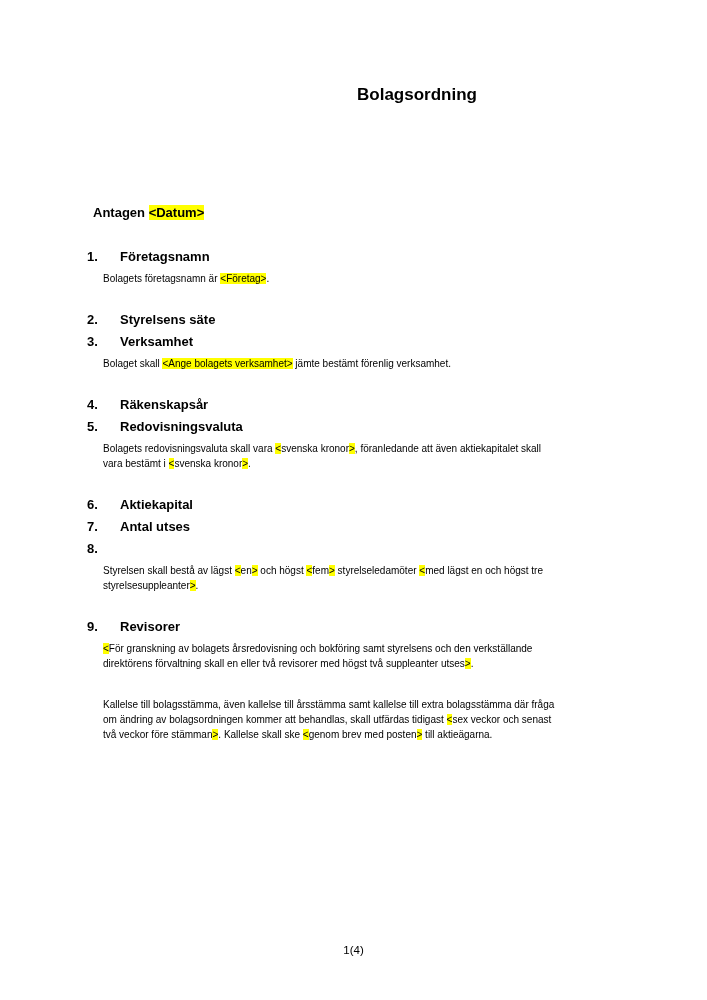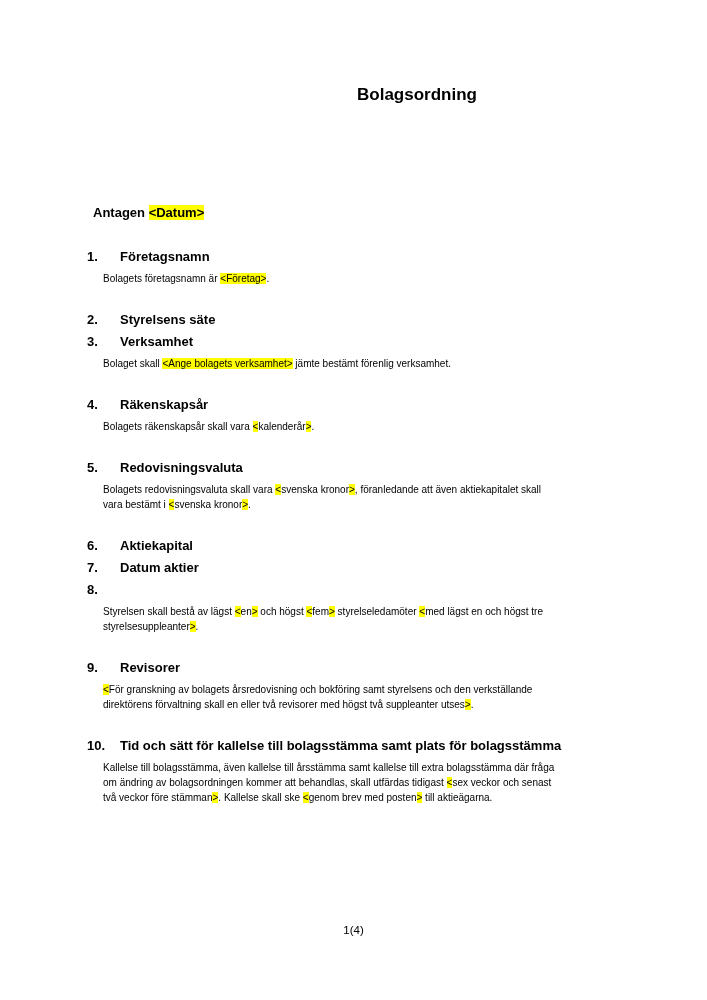--- a/index.html
+++ b/index.html
@@ -51,21 +51,21 @@
     font-size: 10px;
     line-height: 15px;
     margin: 0 0 26px 16px;
     white-space: nowrap;
   }
   .hl {
     background: var(--hl-color, #ffff00);
   }
   .footer {
     position: absolute;
-    top: 923px;
+    top: 943px;
     left: 0;
     width: 707px;
     text-align: center;
     font-size: 11.5px;
     line-height: 15px;
   }
 </style>
 </head>
 <body>
 
@@ -96,63 +96,58 @@
       <span class="sec-title">Verksamhet</span>
     </h2>
     <p class="sec-body"><span>Bolaget skall </span><span class="hl">&lt;Ange bolagets verksamhet&gt;</span><span> jämte bestämt förenlig verksamhet.</span></p>
   </section>
 
   <section class="section">
     <h2 class="sec-heading">
       <span class="sec-num">4.</span>
       <span class="sec-title">Räkenskapsår</span>
     </h2>
-    <p class="sec-body"><span>Bolagets räkenskapsår skall vara </span><span class="hl">&lt;</span><span>kalenderår</span><span class="hl">&gt;</span><span>.</span></p>
   </section>
 
   <section class="section">
     <h2 class="sec-heading">
       <span class="sec-num">5.</span>
       <span class="sec-title">Redovisningsvaluta</span>
     </h2>
     <p class="sec-body"><span>Bolagets redovisningsvaluta skall vara </span><span class="hl">&lt;</span><span>svenska kronor</span><span class="hl">&gt;</span><span>, föranledande att även aktiekapitalet skall</span><br><span>vara bestämt i </span><span class="hl">&lt;</span><span>svenska kronor</span><span class="hl">&gt;</span><span>.</span></p>
   </section>
 
   <section class="section">
     <h2 class="sec-heading">
       <span class="sec-num">6.</span>
       <span class="sec-title">Aktiekapital</span>
     </h2>
   </section>
 
   <section class="section">
     <h2 class="sec-heading">
       <span class="sec-num">7.</span>
-      <span class="sec-title">Datum aktier</span>
+      <span class="sec-title">Antal utses</span>
     </h2>
   </section>
 
   <section class="section">
     <h2 class="sec-heading">
       <span class="sec-num">8.</span>
     </h2>
     <p class="sec-body"><span>Styrelsen skall bestå av lägst </span><span class="hl">&lt;</span><span>en</span><span class="hl">&gt;</span><span> och högst </span><span class="hl">&lt;</span><span>fem</span><span class="hl">&gt;</span><span> styrelseledamöter </span><span class="hl">&lt;</span><span>med lägst en och högst tre</span><br><span>styrelsesuppleanter</span><span class="hl">&gt;</span><span>.</span></p>
   </section>
 
   <section class="section">
     <h2 class="sec-heading">
       <span class="sec-num">9.</span>
       <span class="sec-title">Revisorer</span>
     </h2>
     <p class="sec-body"><span class="hl">&lt;</span><span>För granskning av bolagets årsredovisning och bokföring samt styrelsens och den verkställande</span><br><span>direktörens förvaltning skall en eller två revisorer med högst två suppleanter utses</span><span class="hl">&gt;</span><span>.</span></p>
   </section>
 
   <section class="section">
-    <h2 class="sec-heading">
-      <span class="sec-num">10.</span>
-      <span class="sec-title">Tid och sätt för kallelse till bolagsstämma samt plats för bolagsstämma</span>
-    </h2>
     <p class="sec-body"><span>Kallelse till bolagsstämma, även kallelse till årsstämma samt kallelse till extra bolagsstämma där fråga</span><br><span>om ändring av bolagsordningen kommer att behandlas, skall utfärdas tidigast </span><span class="hl">&lt;</span><span>sex veckor och senast</span><br><span>två veckor före stämman</span><span class="hl">&gt;</span><span>. Kallelse skall ske </span><span class="hl">&lt;</span><span>genom brev med posten</span><span class="hl">&gt;</span><span> till aktieägarna.</span></p>
   </section>
 </div>
 
   <div class="footer">1(4)</div>
 </div>
 
 </body></html>

